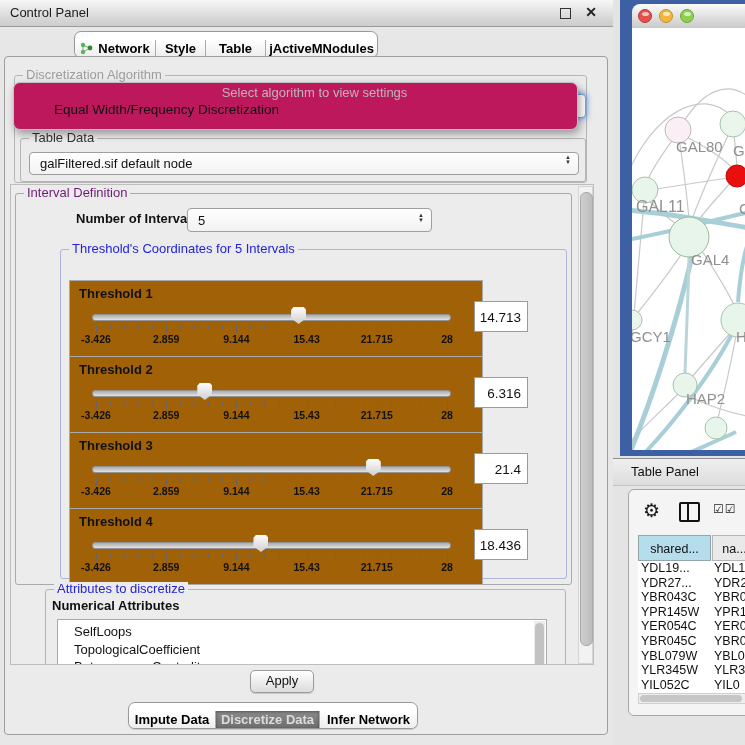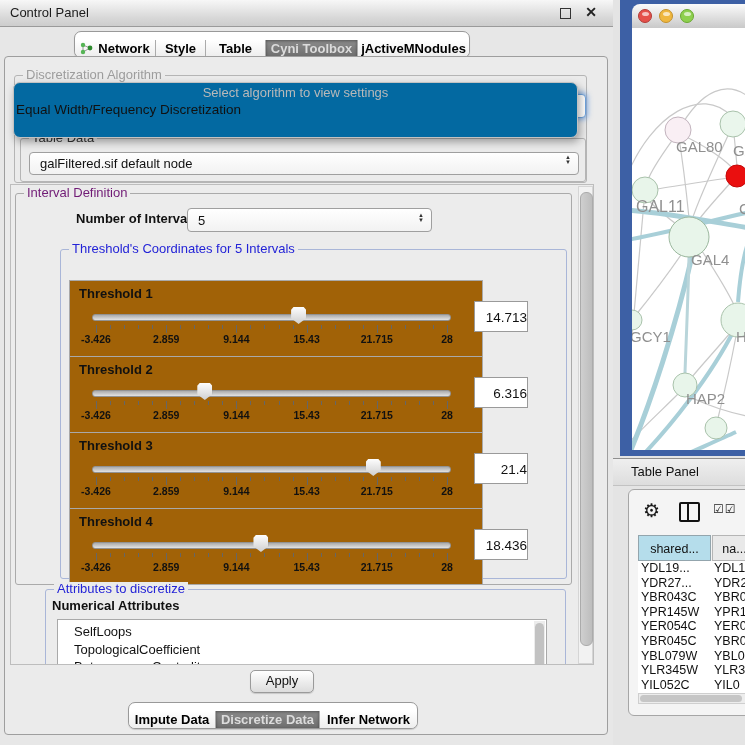--- a/index.html
+++ b/index.html
@@ -26,38 +26,38 @@
   .grouplabel{position:absolute;top:-8px;left:8px;background:#ebebeb;padding:0 3px;font-size:13px;line-height:14px;}
   .scrollview{position:absolute;left:10px;top:184px;width:584px;height:481px;border:1px solid #bdbdbd;
               background:#ececec;overflow:hidden;box-sizing:border-box;}
   .vscroll{position:absolute;left:578px;top:186px;width:15px;height:478px;background:#f2f2f2;border:1px solid #d5d5d5;box-sizing:border-box;}
   .vscroll .thumb{position:absolute;left:1px;top:5px;width:11px;height:452px;background:linear-gradient(90deg,#cfcfcf,#bdbdbd);border:1px solid #ababab;border-radius:6px;}
   .combo{position:absolute;background:linear-gradient(#ffffff,#f2f2f2);border:1px solid #9f9f9f;border-radius:4px;
          font-size:13px;box-sizing:border-box;}
   .combo .val{position:absolute;left:10px;top:0;line-height:22px;white-space:nowrap;}
   .combo .spin{position:absolute;right:7px;top:2px;font-size:6px;line-height:5px;color:#333;text-align:center;}
   
-  .popup{position:absolute;left:13px;top:82px;width:565px;height:56px;background:#0369a1;border:1px solid #c2c2c2;
-         border-radius:7px;box-shadow:2px 4px 9px rgba(0,0,0,.35);z-index:60;box-sizing:border-box;}
+  .popup{position:absolute;left:13px;top:82px;width:565px;height:48px;background:#be185d;border:1px solid #c2c2c2;
+         border-radius:7px;box-shadow:2px 4px 9px rgba(0,0,0,.35);z-index:60;box-sizing:border-box;padding-left:38px;}
   .popup .prompt{text-align:center;font-size:13px;color:#b9b9b9;margin-top:2px;height:16px;}
   .popup .opt{font-size:13.5px;line-height:17px;padding-left:2px;white-space:nowrap;}
   .focusring{position:absolute;left:20px;top:94px;width:566px;height:24px;background:#fff;border:1px solid #6fa3dc;
              border-radius:4px;box-shadow:0 0 5px 2px rgba(110,160,225,.75);z-index:5;box-sizing:border-box;}
   
   .thrpanel{position:absolute;left:8px;width:414px;height:77px;border:1px solid #a9a9a9;background:#a16207;box-sizing:border-box;margin-top:12px;}
   .thrpanel .tlabel{position:absolute;left:9px;top:5px;font-size:13px;font-weight:bold;}
   .thrpanel .track{position:absolute;left:22px;top:33px;width:357px;height:5px;border:1px solid #939393;border-radius:3px;
                    background:linear-gradient(#ababab,#e3e3e3);}
   .thrpanel .thumb{position:absolute;top:26px;width:15px;height:17px;background:linear-gradient(#fdfdfd,#cfcfcf);
                    clip-path:polygon(50% 100%,0 66%,0 16%,16% 0,84% 0,100% 16%,100% 66%);
                    filter:drop-shadow(0 0 1px #777);}
   .thrpanel .tick{position:absolute;width:1px;background:#666;}
   .thrpanel .ticklab{position:absolute;top:52px;width:60px;text-align:center;font-size:10.5px;font-weight:bold;color:#111;}
   .thrpanel .vbox{position:absolute;left:404px;top:20px;width:54px;height:31px;background:#fff;border:1px solid #9a9a9a;
-                  font-size:13.5px;line-height:31px;text-align:right;box-sizing:border-box;}
+                  font-size:13.5px;line-height:31px;text-align:right;padding-right:6px;box-sizing:border-box;}
   
   .attrlist{position:absolute;left:11px;top:29px;width:490px;height:120px;background:#fff;border:1px solid #a9a9a9;box-sizing:border-box;overflow:hidden;}
   .attrlist .item{font-size:13px;line-height:17.5px;padding-left:16px;white-space:nowrap;}
   .attrlist .sb{position:absolute;right:1px;top:1px;width:11px;height:100px;background:#ececec;}
   .attrlist .sb .thumb{position:absolute;left:1px;top:2px;width:9px;height:92px;background:#c2c2c2;border-radius:5px;}
   .applybtn{position:absolute;left:250px;top:670px;width:62px;height:21px;background:linear-gradient(#ffffff,#dcdcdc);
             border:1px solid #9a9a9a;border-radius:5px;font-size:13px;text-align:center;line-height:20px;box-shadow:0 1px 1px rgba(0,0,0,.15);}
   
   .right-col{position:absolute;left:613px;top:0;width:132px;height:745px;background:#e4e4e4;}
   .netwin{position:absolute;left:7px;top:0;width:125px;height:456px;background:#3d60a5;}
@@ -108,23 +108,20 @@
             <circle cx="3" cy="10" r="2.2" fill="#56b456"></circle>
             <circle cx="10" cy="6" r="2.4" fill="#2e8b2e"></circle>
           </svg>
           <span>Network</span>
         </div>
         <div class="seg" style="width: 50px;">
           <span>Style</span>
         </div>
         <div class="seg" style="width: 60px;">
           <span>Table</span>
-        </div>
-        <div class="seg sel" style="width: 92px;">
-          <span>Cyni Toolbox</span>
         </div>
         <div class="seg" style="width: 112px;">
           <span>jActiveMNodules</span>
         </div>
       </div>
 
     <div class="tabpane">
 
       <div class="groupbox" style="left:9px;top:18px;width:573px;height:108px;">
         <span class="grouplabel" style="color:#9d9d9d;">Discretization Algorithm</span>

